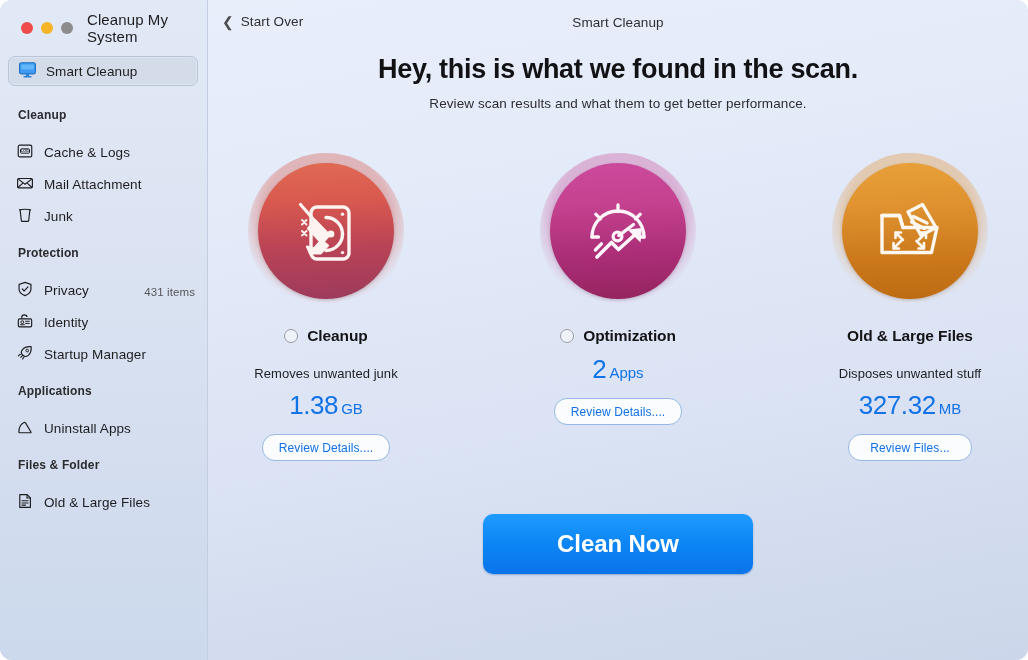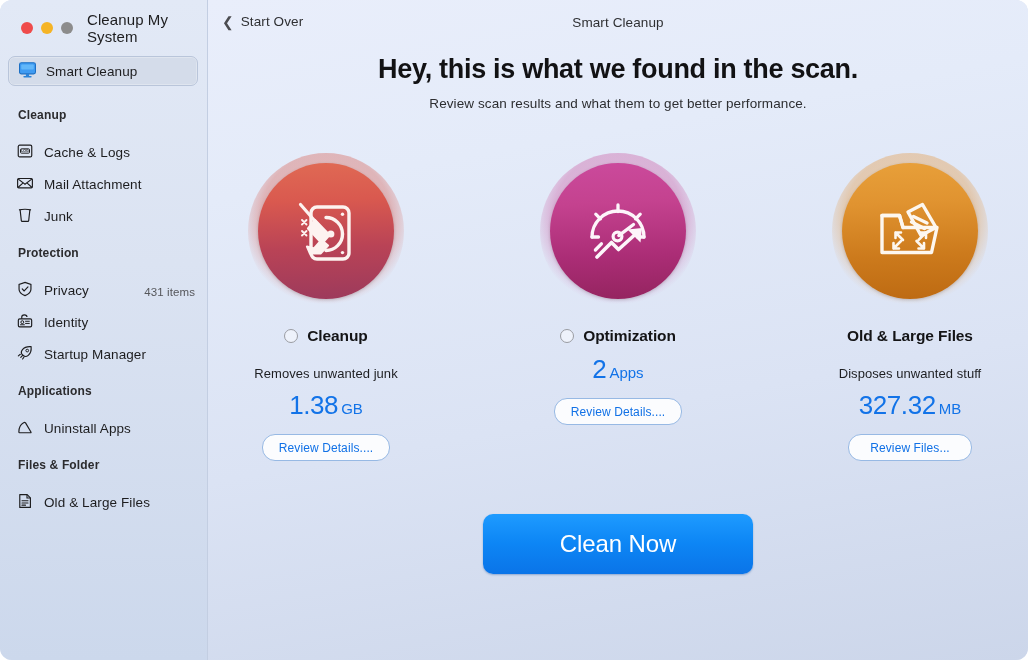--- a/index.html
+++ b/index.html
@@ -277,20 +277,21 @@
     border-radius: 10px;
     background: linear-gradient(180deg, #1e9bff 0%, #0d86f5 48%, #0a74e8 100%);
     border: none;
     color: #fff;
     font-size: 24px;
     font-family: "Liberation Sans", sans-serif;
     letter-spacing: -.1px;
     display: flex; align-items: center; justify-content: center;
     box-shadow: 0 1px 2px rgba(10,70,150,.35);
     cursor: default;
+    font-weight: bold;
   }
 </style>
 </head>
 <body>
 
 <div id="window">
 
   <div id="sidebar">
 
     <div class="titlebar">

